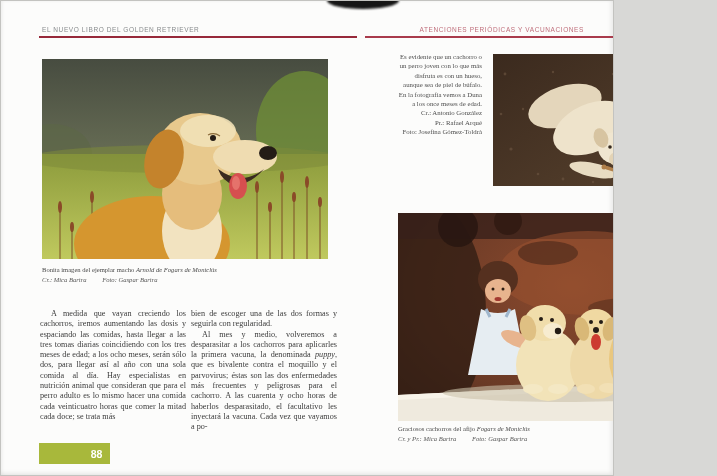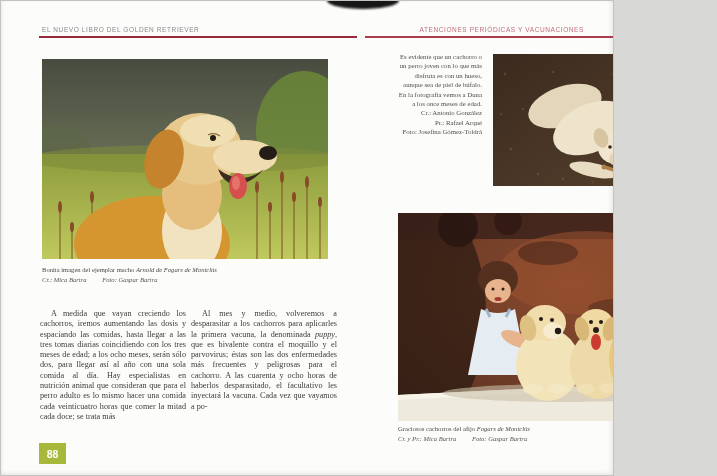--- a/index.html
+++ b/index.html
@@ -49,21 +49,21 @@
   .bodytext p{margin:0;}
   .bodytext p.indent{text-indent:11px;}
   .col1{left:39px;}
   .col2{left:190px;}
   
   .pagenum{
     position:absolute;top:442px;width:27px;height:21px;background:#a8b83b;
     color:#ffffff;font-family:"Liberation Sans",sans-serif;font-weight:bold;
     font-size:10.5px;display:flex;align-items:center;justify-content:center;
   }
-  .pagenum-left{left:38px;}
+  .pagenum-left{left:38px;padding-left:44px;}
   .pagenum-right{left:676px;}
 </style>
 </head>
 <body>
 
 <div class="scan">
   <div class="binding-shadow"></div>
 
   <section>
     <div class="running-head left">EL NUEVO LIBRO DEL GOLDEN RETRIEVER</div>
@@ -146,20 +146,21 @@
       <div class="cap-credits">
         <span>Cr.: Mica Bartra</span>
         <span>Foto: Gaspar Bartra</span>
       </div>
     </div>
 
     <div class="bodytext col1">
       <p class="indent">A medida que vayan creciendo los cachorros, iremos aumentando las dosis y espaciando las comidas, hasta llegar a las tres tomas diarias coincidiendo con los tres meses de edad; a los ocho meses, serán sólo dos, para llegar así al año con una sola comida al día. Hay especialistas en nutrición animal que consideran que para el perro adulto es lo mismo hacer una comida cada veinticuatro horas que comer la mitad cada doce; se trata más</p>
     </div>
     <div class="bodytext col2">
+      <p>bien de escoger una de las dos formas y seguirla con regularidad.</p>
       <p class="indent"><span>Al mes y medio, volveremos a desparasitar a los cachorros para aplicarles la primera vacuna, la denominada </span><i>puppy</i><span>, que es bivalente contra el moquillo y el parvovirus; éstas son las dos enfermedades más frecuentes y peligrosas para el cachorro. A las cuarenta y ocho horas de haberlos desparasitado, el facultativo les inyectará la vacuna. Cada vez que vayamos a po-</span></p>
     </div>
 
     <div class="pagenum pagenum-left">88</div>
   </section>
 
   <section>
     <div class="running-head right">ATENCIONES PERIÓDICAS Y VACUNACIONES</div>
     <div class="rule rule-right"></div>
 

